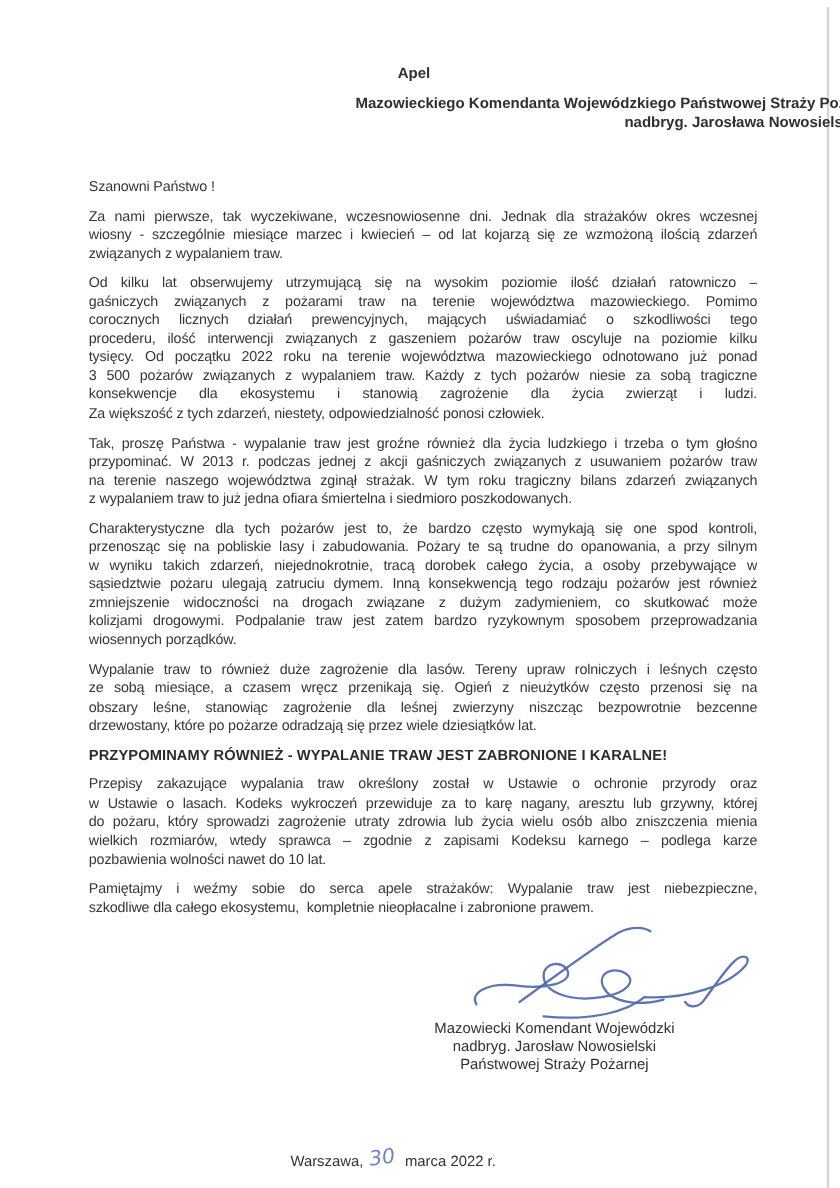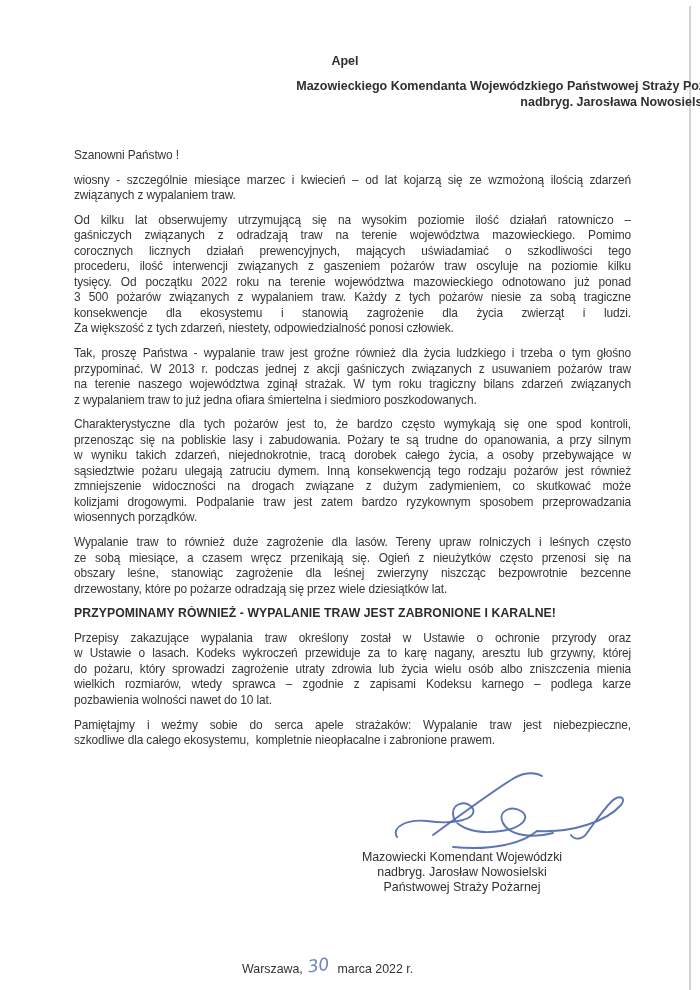--- a/index.html
+++ b/index.html
@@ -99,26 +99,27 @@
   <div class="doc-subtitle">
     <div>Mazowieckiego Komendanta Wojewódzkiego Państwowej Straży Pożarnej</div>
     <div>nadbryg. Jarosława Nowosielskiego</div>
   </div>
 
   <div class="content">
       <div class="para">
         <div class="line last">Szanowni Państwo !</div>
       </div>
       <div class="para">
+        <div class="line">Za nami pierwsze, tak wyczekiwane, wczesnowiosenne dni. Jednak dla strażaków okres wczesnej</div>
         <div class="line">wiosny - szczególnie miesiące marzec i kwiecień – od lat kojarzą się ze wzmożoną ilością zdarzeń</div>
         <div class="line last">związanych z wypalaniem traw.</div>
       </div>
       <div class="para">
         <div class="line">Od kilku lat obserwujemy utrzymującą się na wysokim poziomie ilość działań ratowniczo –</div>
-        <div class="line">gaśniczych związanych z odradzają traw na terenie województwa mazowieckiego. Pomimo</div>
+        <div class="line">gaśniczych związanych z pożarami traw na terenie województwa mazowieckiego. Pomimo</div>
         <div class="line">corocznych licznych działań prewencyjnych, mających uświadamiać o szkodliwości tego</div>
         <div class="line">procederu, ilość interwencji związanych z gaszeniem pożarów traw oscyluje na poziomie kilku</div>
         <div class="line">tysięcy. Od początku 2022 roku na terenie województwa mazowieckiego odnotowano już ponad</div>
         <div class="line">3 500 pożarów związanych z wypalaniem traw. Każdy z tych pożarów niesie za sobą tragiczne</div>
         <div class="line">konsekwencje dla ekosystemu i stanowią zagrożenie dla życia zwierząt i ludzi.</div>
         <div class="line last">Za większość z tych zdarzeń, niestety, odpowiedzialność ponosi człowiek.</div>
       </div>
       <div class="para">
         <div class="line">Tak, proszę Państwa - wypalanie traw jest groźne również dla życia ludzkiego i trzeba o tym głośno</div>
         <div class="line">przypominać. W 2013 r. podczas jednej z akcji gaśniczych związanych z usuwaniem pożarów traw</div>

